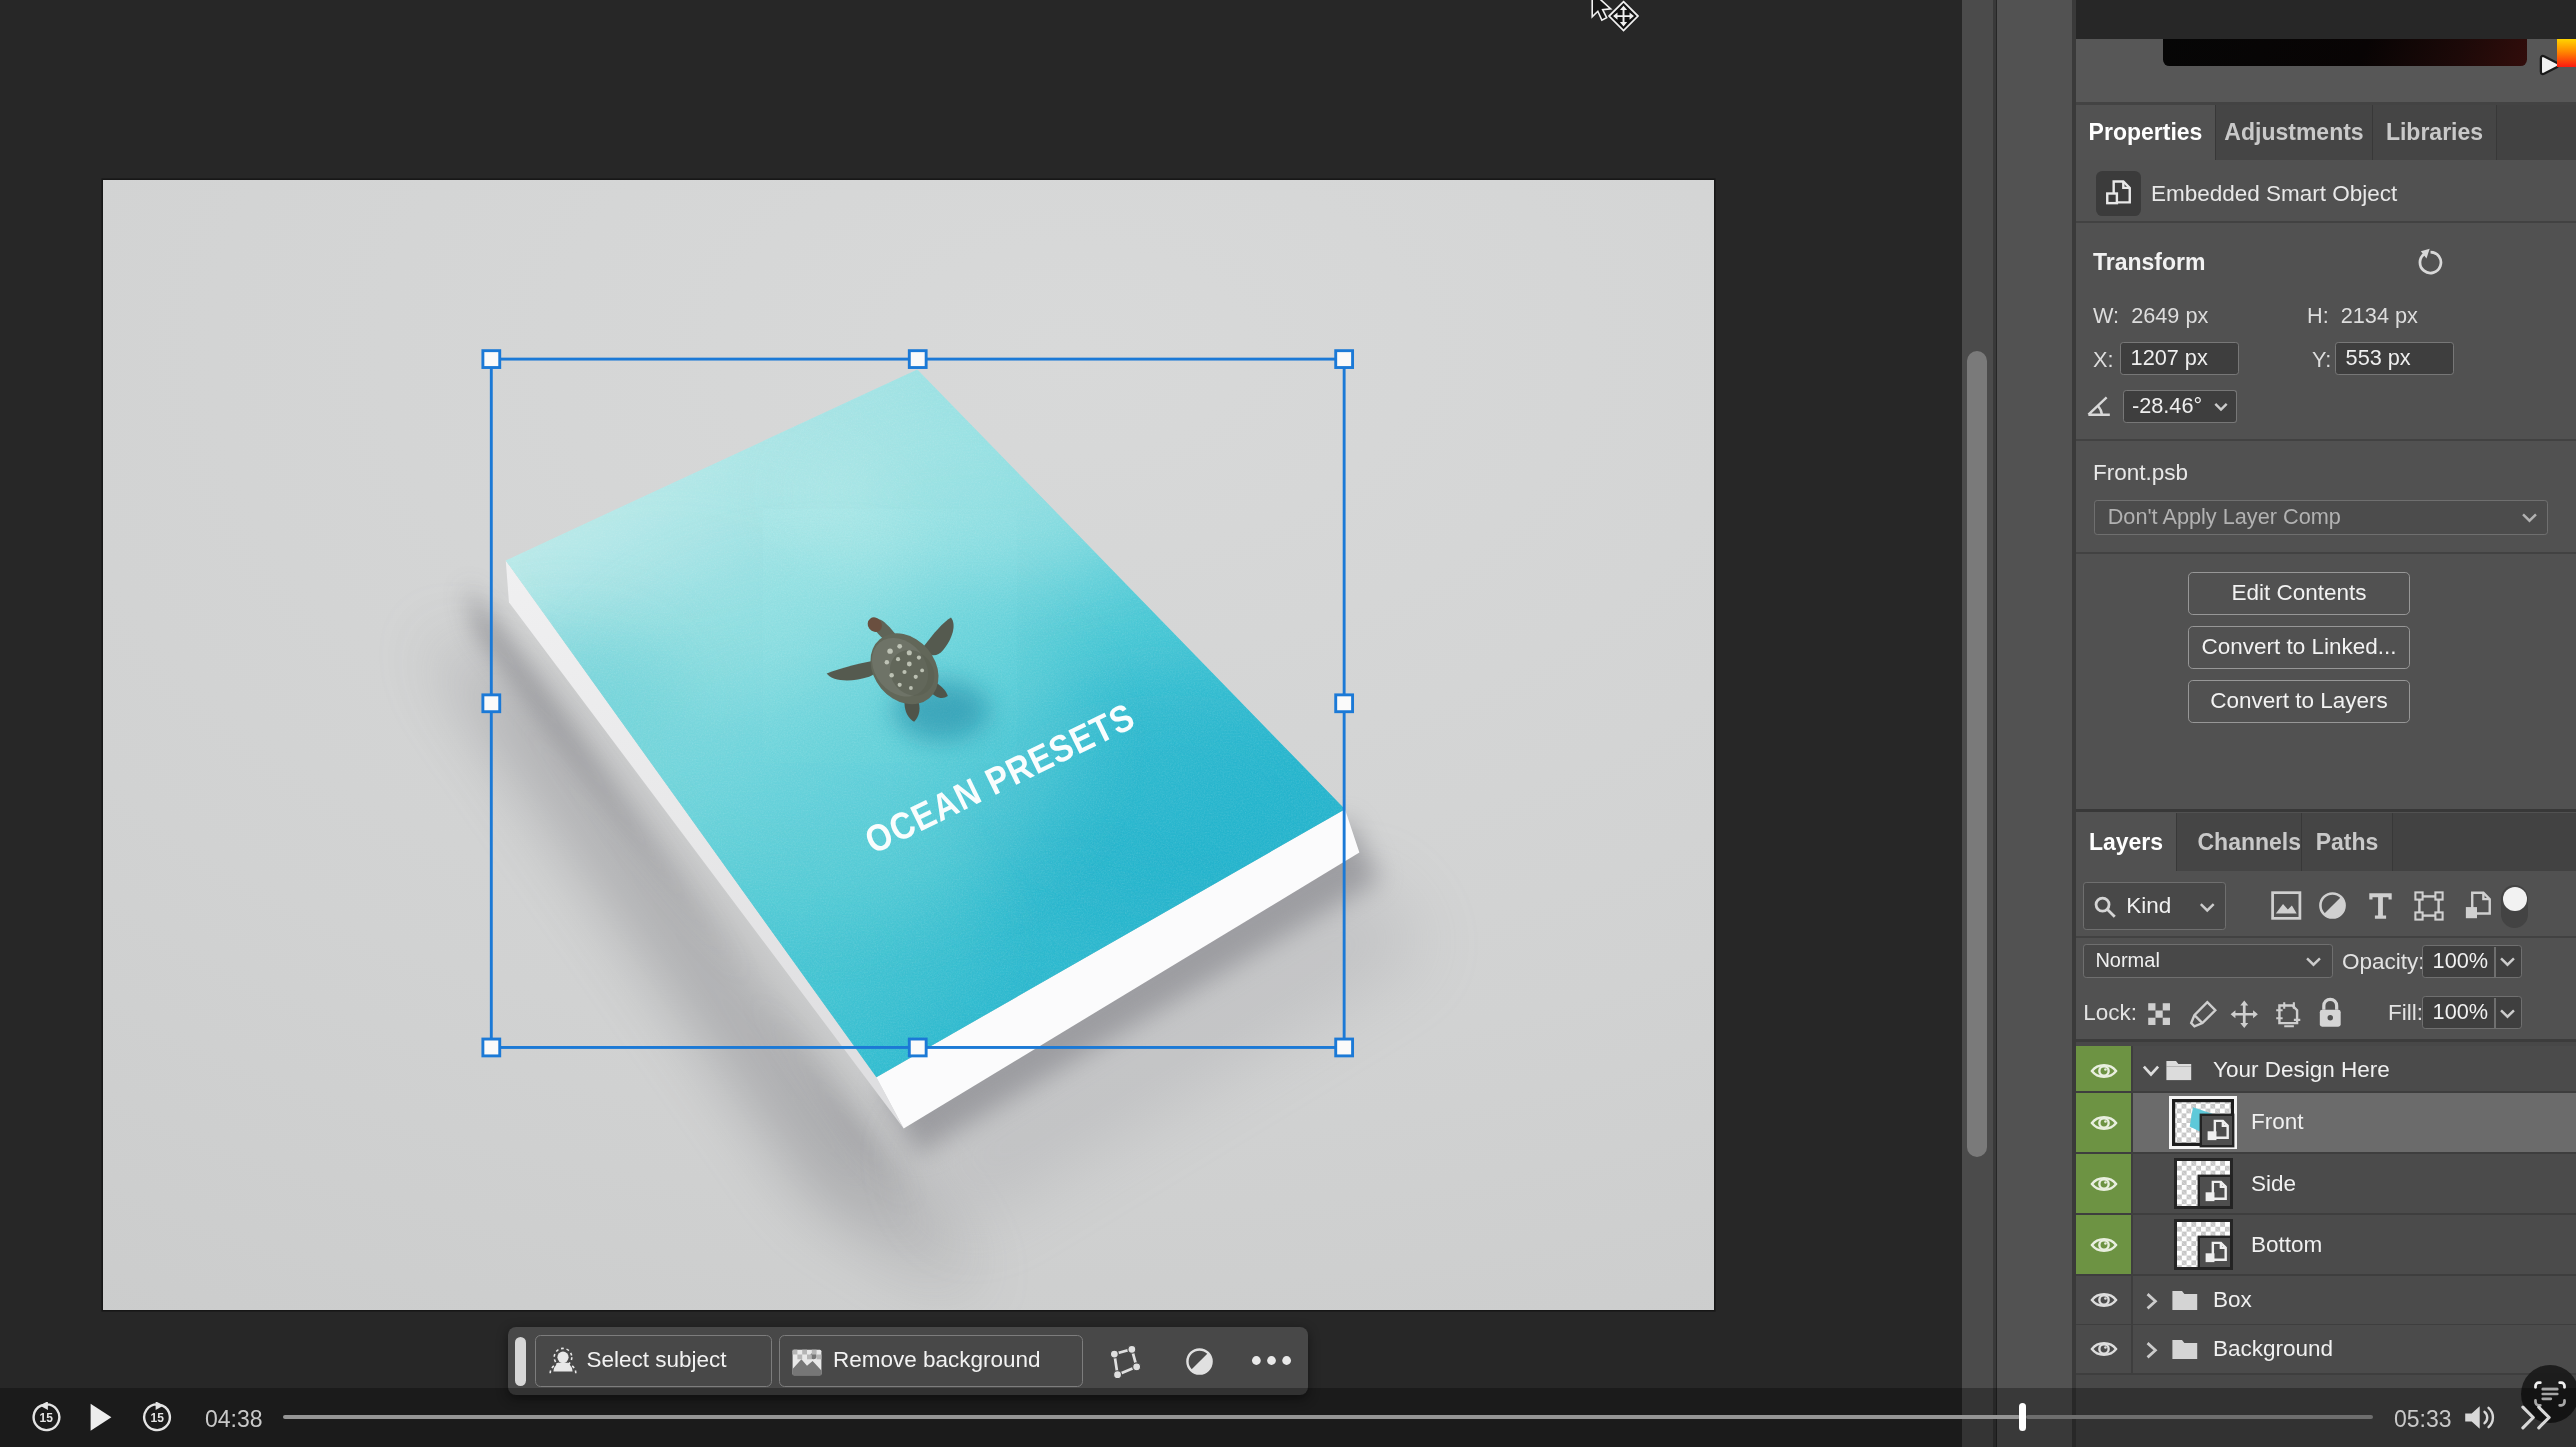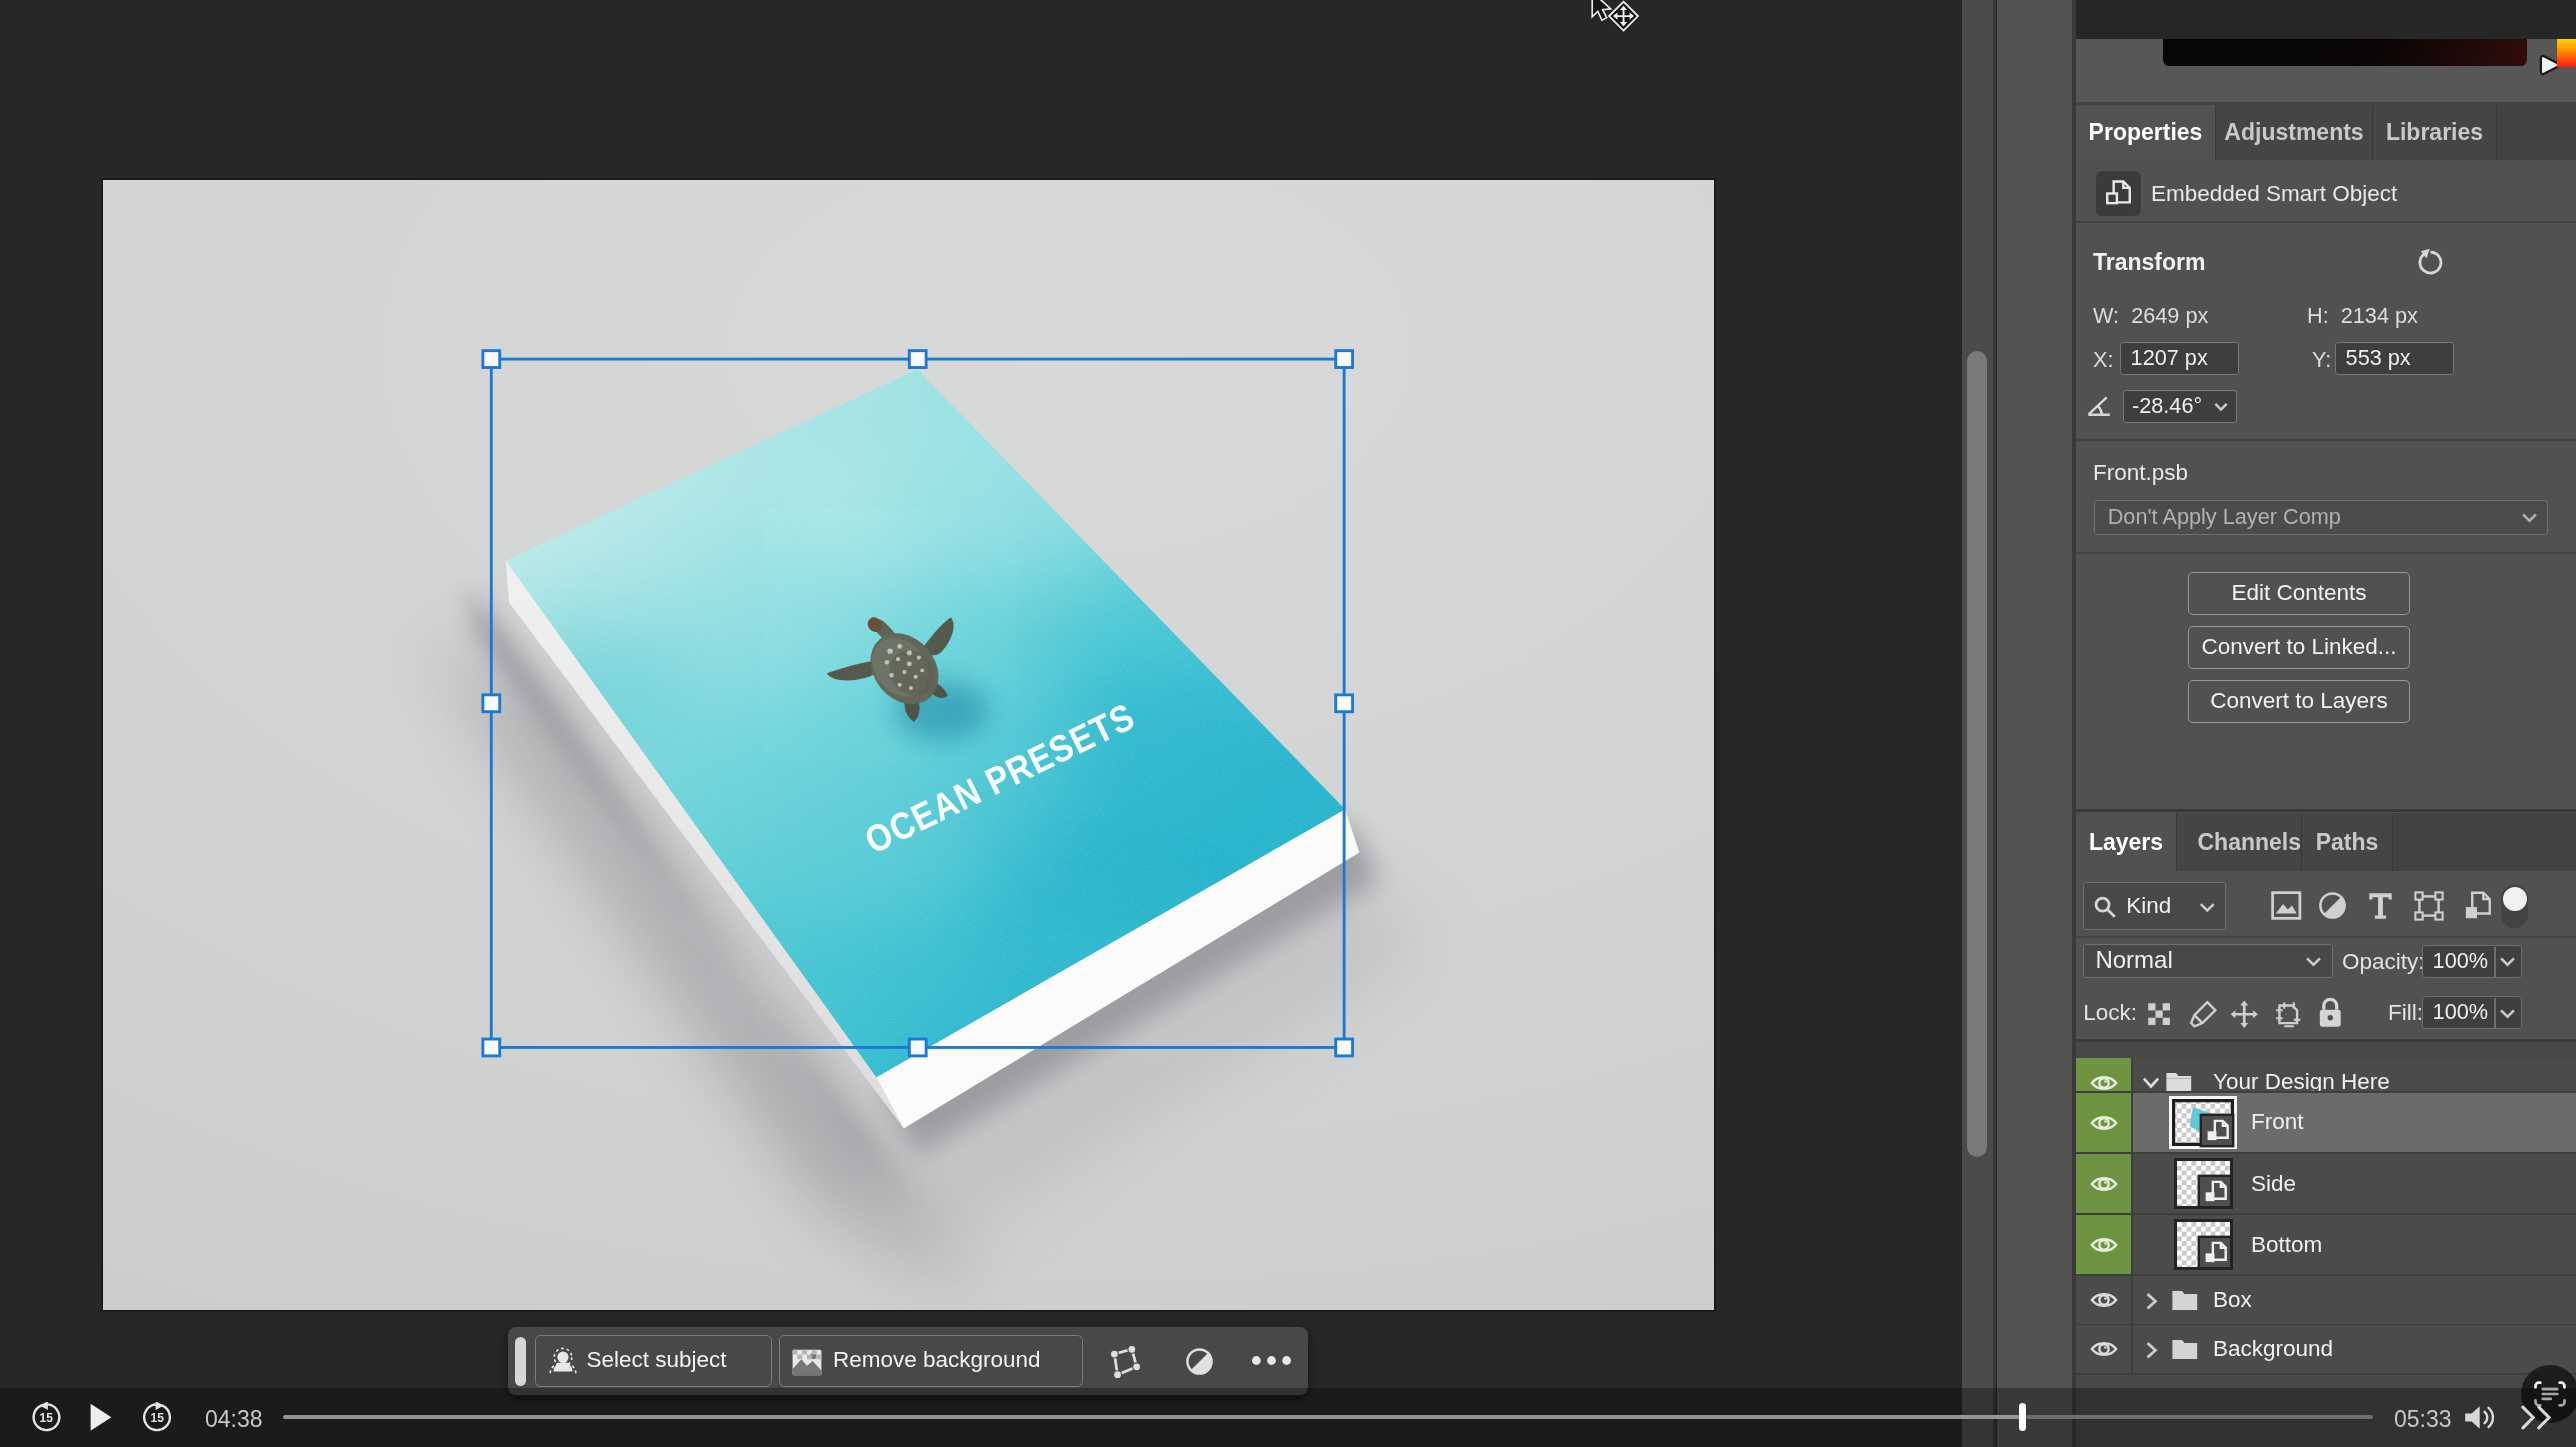--- a/index.html
+++ b/index.html
@@ -274,21 +274,21 @@
     <path d="M 14,6 h 14 l 8,8 v 18 h -22 z" fill="none" stroke="#d0d0d0" stroke-width="3"></path>
     <path d="M 28,6 v 8 h 8" fill="none" stroke="#d0d0d0" stroke-width="3"></path>
     <rect x="6" y="24" width="14" height="14" fill="#d0d0d0"></rect>
   </svg>
   <div class="abs" style="left:425px; top:846px; width:27px; height:43px; background:#434343; border-radius:13.6px;">
     <div class="abs" style="left:1.6px; top:1.6px; width:24px; height:24px; background:#f2f2f2; border-radius:50%;"></div>
   </div>
   <div class="abs" style="left:0; top:897px; width:500px; height:1.6px; background:#424242;"></div>
 
   <div class="abs" style="left:7.2px; top:905px; width:250px; height:34px; background:#484848; border:1.6px solid #6f6f6f; border-radius:3.2px;
-       color:#f0f0f0; font-size:24px; line-height:30.5px; padding-left:11.2px;">Normal
+       color:#f0f0f0; font-size:20px; line-height:30.5px; padding-left:11.2px;">Normal
     <svg class="abs" style="right:8px; top:6.4px;" width="21" height="21" viewBox="0 0 26 26">
         <path d="M 5,9 L 13,17 L 21,9" stroke="#cccccc" stroke-width="3" fill="none"></path>
       </svg>
   </div>
   <div class="abs" style="left:266px; top:910px; color:#e2e2e2; font-size:22.5px;">Opacity:</div>
   <div class="abs" style="left:346px; top:906px; width:100px; height:33px; background:#3f3f3f; border:1.6px solid #6f6f6f; border-radius:3.2px;
        color:#f0f0f0; font-size:21.7px; line-height:30px; padding-left:9.6px;">100%</div>
   <div class="abs" style="left:418px; top:908px; width:1.6px; height:30px; background:#6f6f6f;"></div>
   <svg class="abs" style="left:421px; top:912px;" width="21" height="21" viewBox="0 0 26 26">
       <path d="M 5,9 L 13,17 L 21,9" stroke="#cccccc" stroke-width="3" fill="none"></path>
@@ -327,21 +327,21 @@
   <div class="abs" style="left:346px; top:957px; width:100px; height:33px; background:#3f3f3f; border:1.6px solid #6f6f6f; border-radius:3.2px;
        color:#f0f0f0; font-size:21.7px; line-height:30px; padding-left:9.6px;">100%</div>
   <div class="abs" style="left:418px; top:959px; width:1.6px; height:30px; background:#6f6f6f;"></div>
   <svg class="abs" style="left:421px; top:964px;" width="21" height="21" viewBox="0 0 26 26">
       <path d="M 5,9 L 13,17 L 21,9" stroke="#cccccc" stroke-width="3" fill="none"></path>
     </svg>
   <div class="abs" style="left:0; top:1000px; width:500px; height:3.2px; background:#3c3c3c;"></div>
 
   <div id="rows" class="abs" style="left:0; top:1003px; width:500px; height:445px; background:#484848;">
 
-    <div class="abs" style="left:0; top:16px; width:500px; height:49px; background:#4b4b4b;">
+    <div class="abs" style="left:0; top:4px; width:500px; height:49px; background:#4b4b4b;">
       <div class="abs eyegreen" style="left:0; top:0; width:57px; height:49px;">
           <svg width="29" height="22.5" viewBox="0 0 36 28" style="color:#e9efdf">
             <use href="#eyeicon"></use>
           </svg>
         </div>
       <svg class="abs" style="left:63px; top:15.2px;" width="24" height="19" viewBox="0 0 30 24">
           <path d="M 6,7 L 15,17 L 24,7" stroke="#dddddd" stroke-width="3.4" fill="none"></path>
         </svg>
       <svg class="abs" style="left:88px; top:9.6px;" width="32" height="29" viewBox="0 0 40 36">
         <path d="M 3,6 H 15 L 18,10 H 34 V 13 H 3 Z" fill="#dcdcdc"></path>

